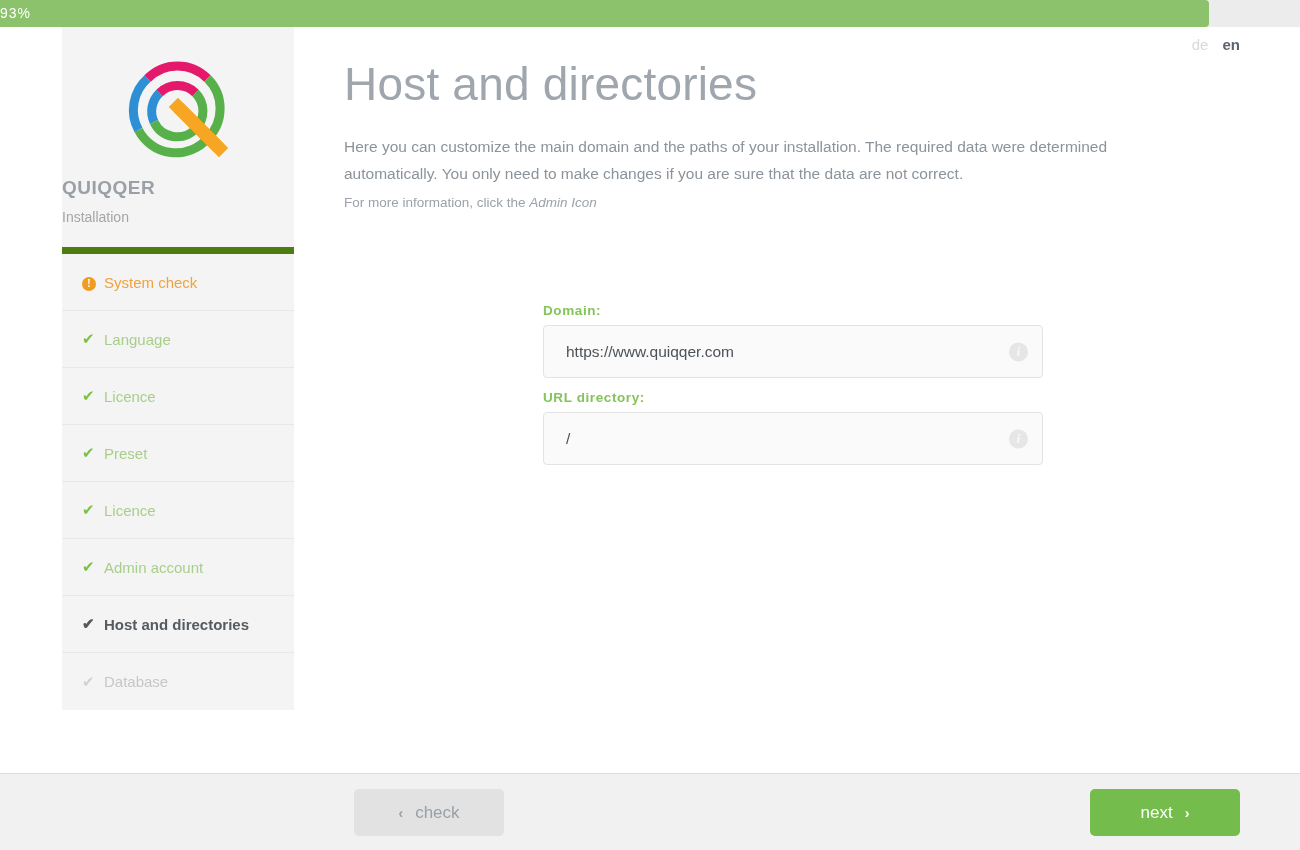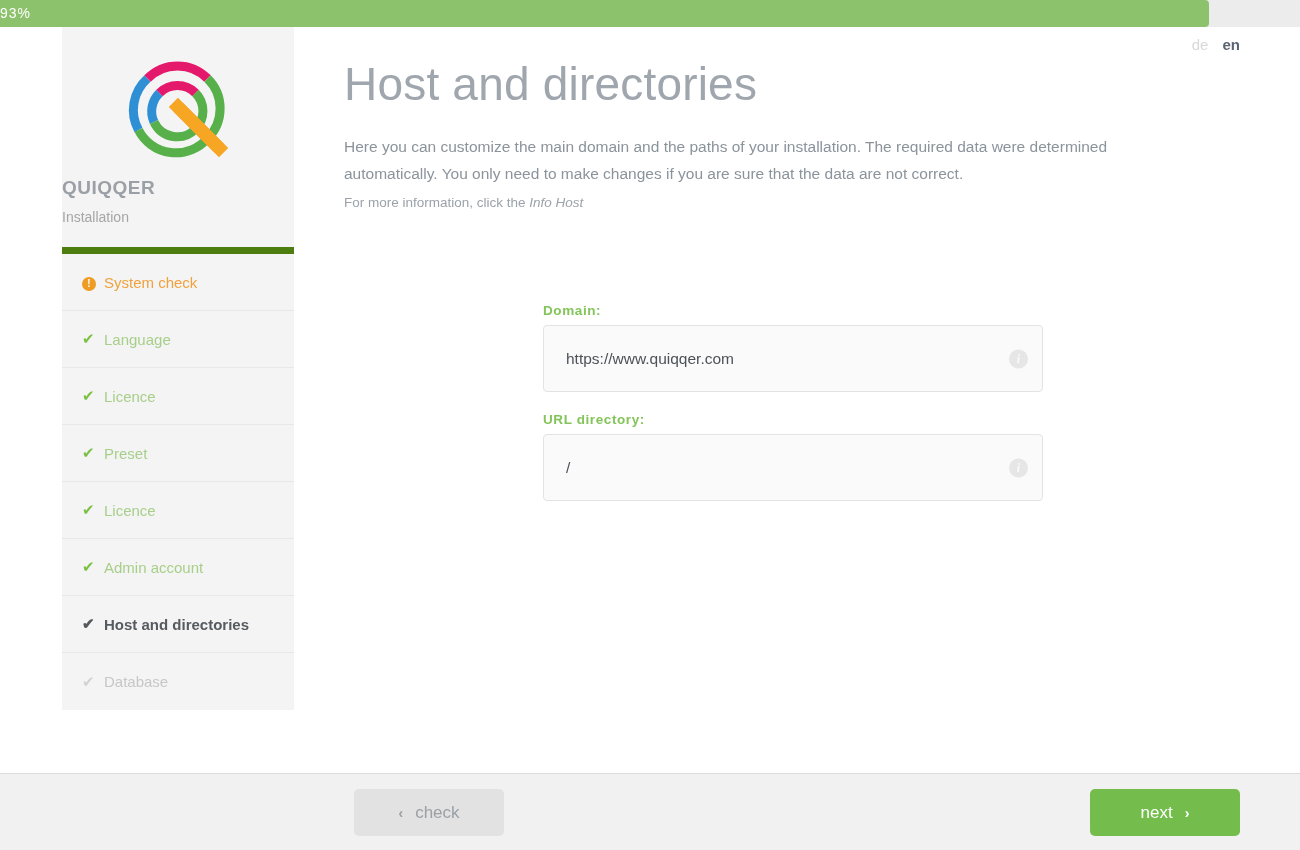--- a/index.html
+++ b/index.html
@@ -149,32 +149,32 @@
     color: #9ba2a9;
   }
   .hint i { font-style: italic; }
 
   
   .form {
     position: absolute;
     top: 276px; left: 249px;
     width: 500px;
   }
-  .field { margin-bottom: 20px; }
+  .field { margin-bottom: 12px; }
   .field-label {
     display: block;
     font-size: 13.5px;
     font-weight: bold;
     color: #84c45a;
     letter-spacing: 0.6px;
     margin-bottom: 7px;
   }
   .field-input {
     position: relative;
-    height: 67px;
+    height: 53px;
     background: #fafafa;
     border: 1px solid #e3e3e3;
     border-radius: 4px;
     display: flex;
     align-items: center;
     padding: 0 42px 0 22px;
   }
   .field-input input {
     width: 100%;
     border: none;
@@ -307,21 +307,21 @@
 
   <main class="main">
     <div class="lang">
       <span class="off">de</span>
       <span class="on">en</span>
     </div>
 
     <h1 class="page-title">Host and directories</h1>
     <p class="lead">Here you can customize the main domain and the paths of your installation. The required data were determined automatically. You only need to make changes if you are sure that the data are not correct.</p>
     <p class="hint">
-      <span>For more information, click the </span><i>Info Host</i>
+      <span>For more information, click the </span><i>Admin Icon</i>
     </p>
 
     <div class="form" id="form-fields">
         <div class="field">
           <label class="field-label">Domain:</label>
           <div class="field-input">
             <input type="text" placeholder="" value="https://www.quiqqer.com" style="">
             <span class="info-icon">i</span>
           </div>
         </div>

